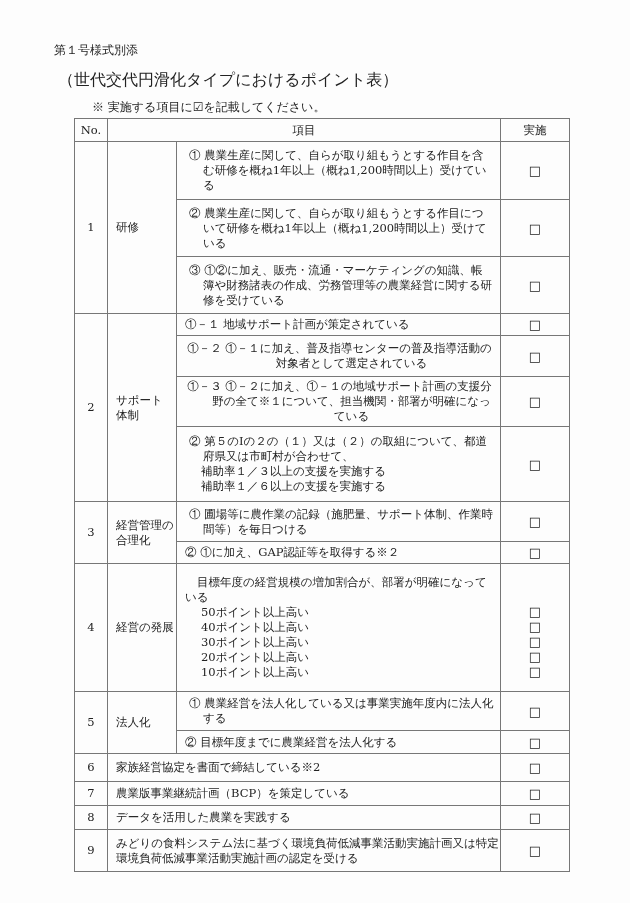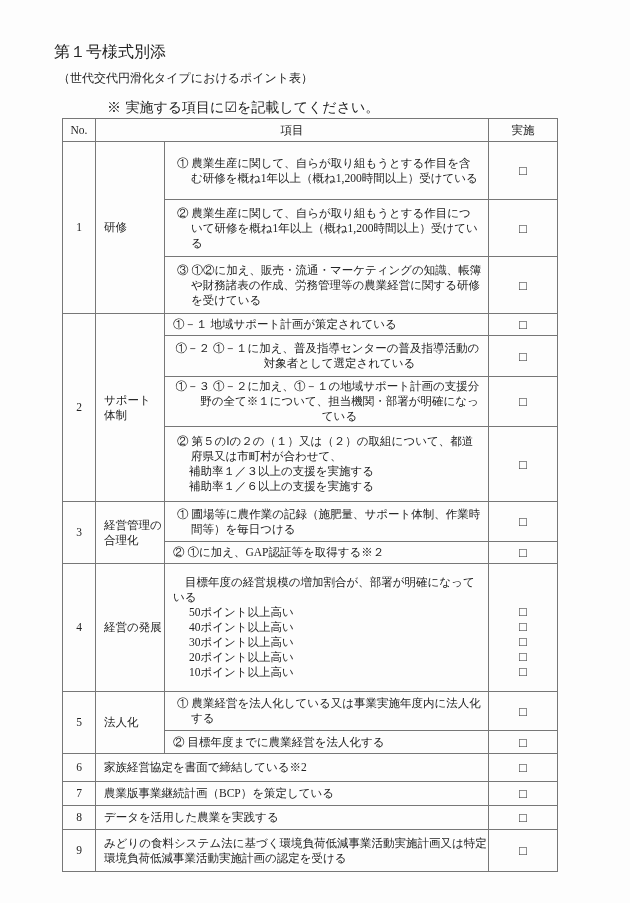--- a/index.html
+++ b/index.html
@@ -1,25 +1,25 @@
 <!DOCTYPE html>
 <html><head>
 <meta charset="utf-8">
 <style>
   html, body { margin: 0; padding: 0; }
   body {
     width: 630px; height: 903px; background: #fdfdfd; position: relative; overflow: hidden;
     font-family: "DejaVu Serif", "Liberation Serif", serif; color: #222; font-size: 11.5px;
   }
-  .title { position: absolute; left: 54px; top: 42px; font-size: 16px; }
-  .subtitle { position: absolute; left: 58px; top: 70px; font-size: 12px; }
-  .note { position: absolute; left: 107px; top: 99px; font-size: 14px; }
+  .title { position: absolute; left: 54px; top: 42px; font-size: 12px; }
+  .subtitle { position: absolute; left: 58px; top: 70px; font-size: 16px; }
+  .note { position: absolute; left: 92px; top: 99px; font-size: 12px; }
   table {
-    position: absolute; left: 62px; top: 118px; width: 495px;
-    border-collapse: collapse; table-layout: fixed; font-family: Liberation Serif, serif;
+    position: absolute; left: 74px; top: 118px; width: 495px;
+    border-collapse: collapse; table-layout: fixed;
   }
   td, th { border: 1px solid #777; padding: 0; font-weight: normal; vertical-align: middle; line-height: 15px; }
   th { height: 22px; }
   col.c-no { width: 33px; }
   col.c-cat { width: 69px; }
   col.c-item { width: 324px; }
   col.c-chk { width: 69px; }
   .no { text-align: center; }
   .cat { padding-left: 8px; padding-right: 2px; }
   .item { padding: 2px 6px 2px 8px; }

